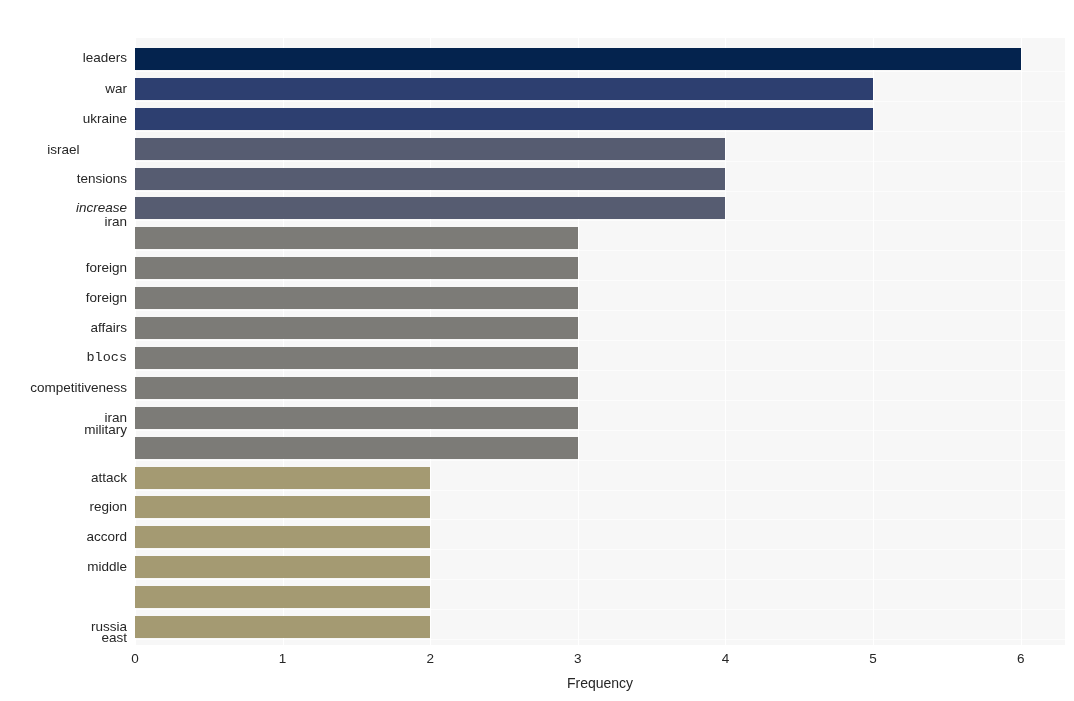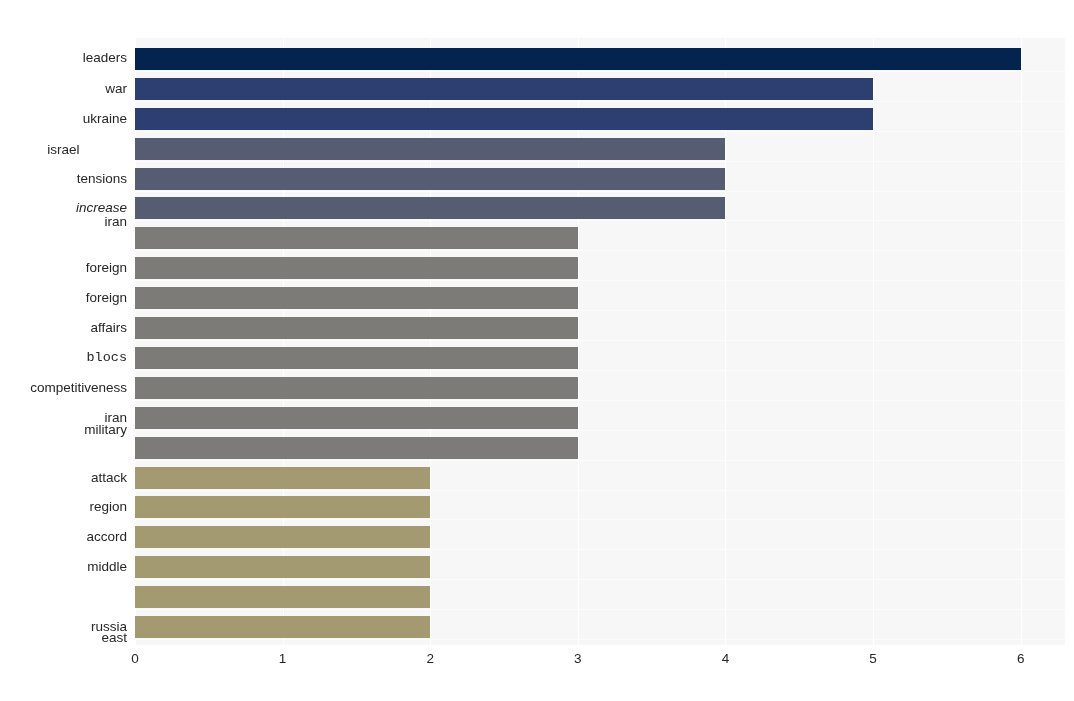--- a/index.html
+++ b/index.html
@@ -212,14 +212,15 @@
   <div class="xticks" id="xticks">
       <div class="xtick" style="left: 0px;">0</div>
       <div class="xtick" style="left: 147.619px;">1</div>
       <div class="xtick" style="left: 295.238px;">2</div>
       <div class="xtick" style="left: 442.857px;">3</div>
       <div class="xtick" style="left: 590.476px;">4</div>
       <div class="xtick" style="left: 738.095px;">5</div>
       <div class="xtick" style="left: 885.714px;">6</div>
     </div>
 
+  <div class="xaxis-title">Frequency</div>
 
 </div>
 
 </body></html>

